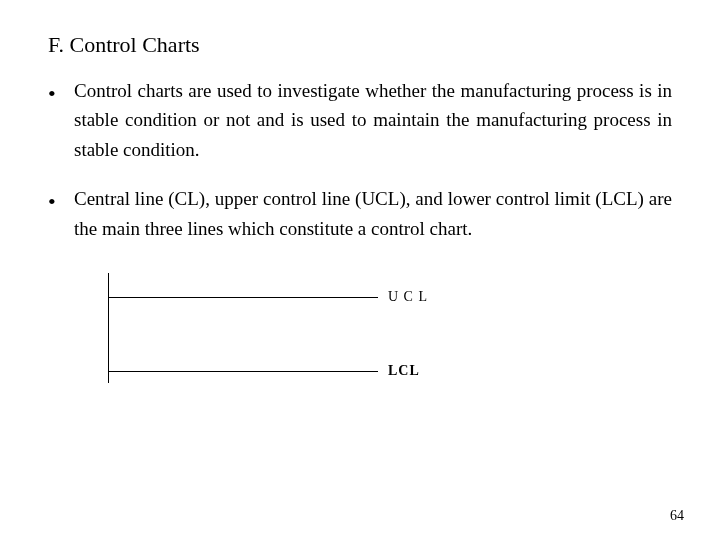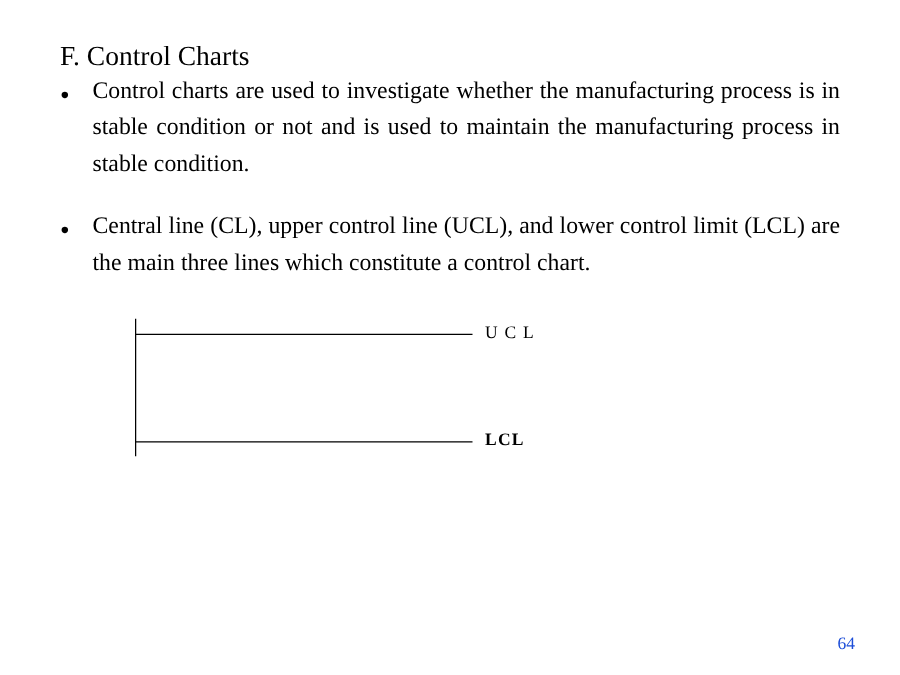--- a/index.html
+++ b/index.html
@@ -20,20 +20,21 @@
     .page-container {
       width: 720px;
       height: 540px;
       padding: 32px 48px 24px 48px;
       position: relative;
     }
 
     .section-title {
       font-size: 22px;
       font-weight: normal;
+      margin-bottom: 18px;
       color: #000;
     }
 
     .bullet-list {
       list-style: none;
       padding: 0;
       margin: 0;
     }
 
     .bullet-item {
@@ -89,38 +90,38 @@
 
     .line-label {
       margin-left: 10px;
       font-size: 14px;
       font-family: 'Times New Roman', Times, serif;
       color: #000;
       letter-spacing: 1px;
     }
 
     .ucl-line {
-      top: 14px;
+      top: 26px;
     }
 
     .cl-line {
       top: 55px;
     }
 
     .lcl-line {
       top: 100px;
       font-weight: bold;
     }
 
     .page-number {
       position: absolute;
       bottom: 16px;
       right: 36px;
       font-size: 14px;
-      color: #1d4ed8;
+      color: #000000;
     }
   </style>
 </head>
 <body>
 
 <div class="page-container">
 
   <h1 class="section-title">F. Control Charts</h1>
 
   <ul class="bullet-list">

